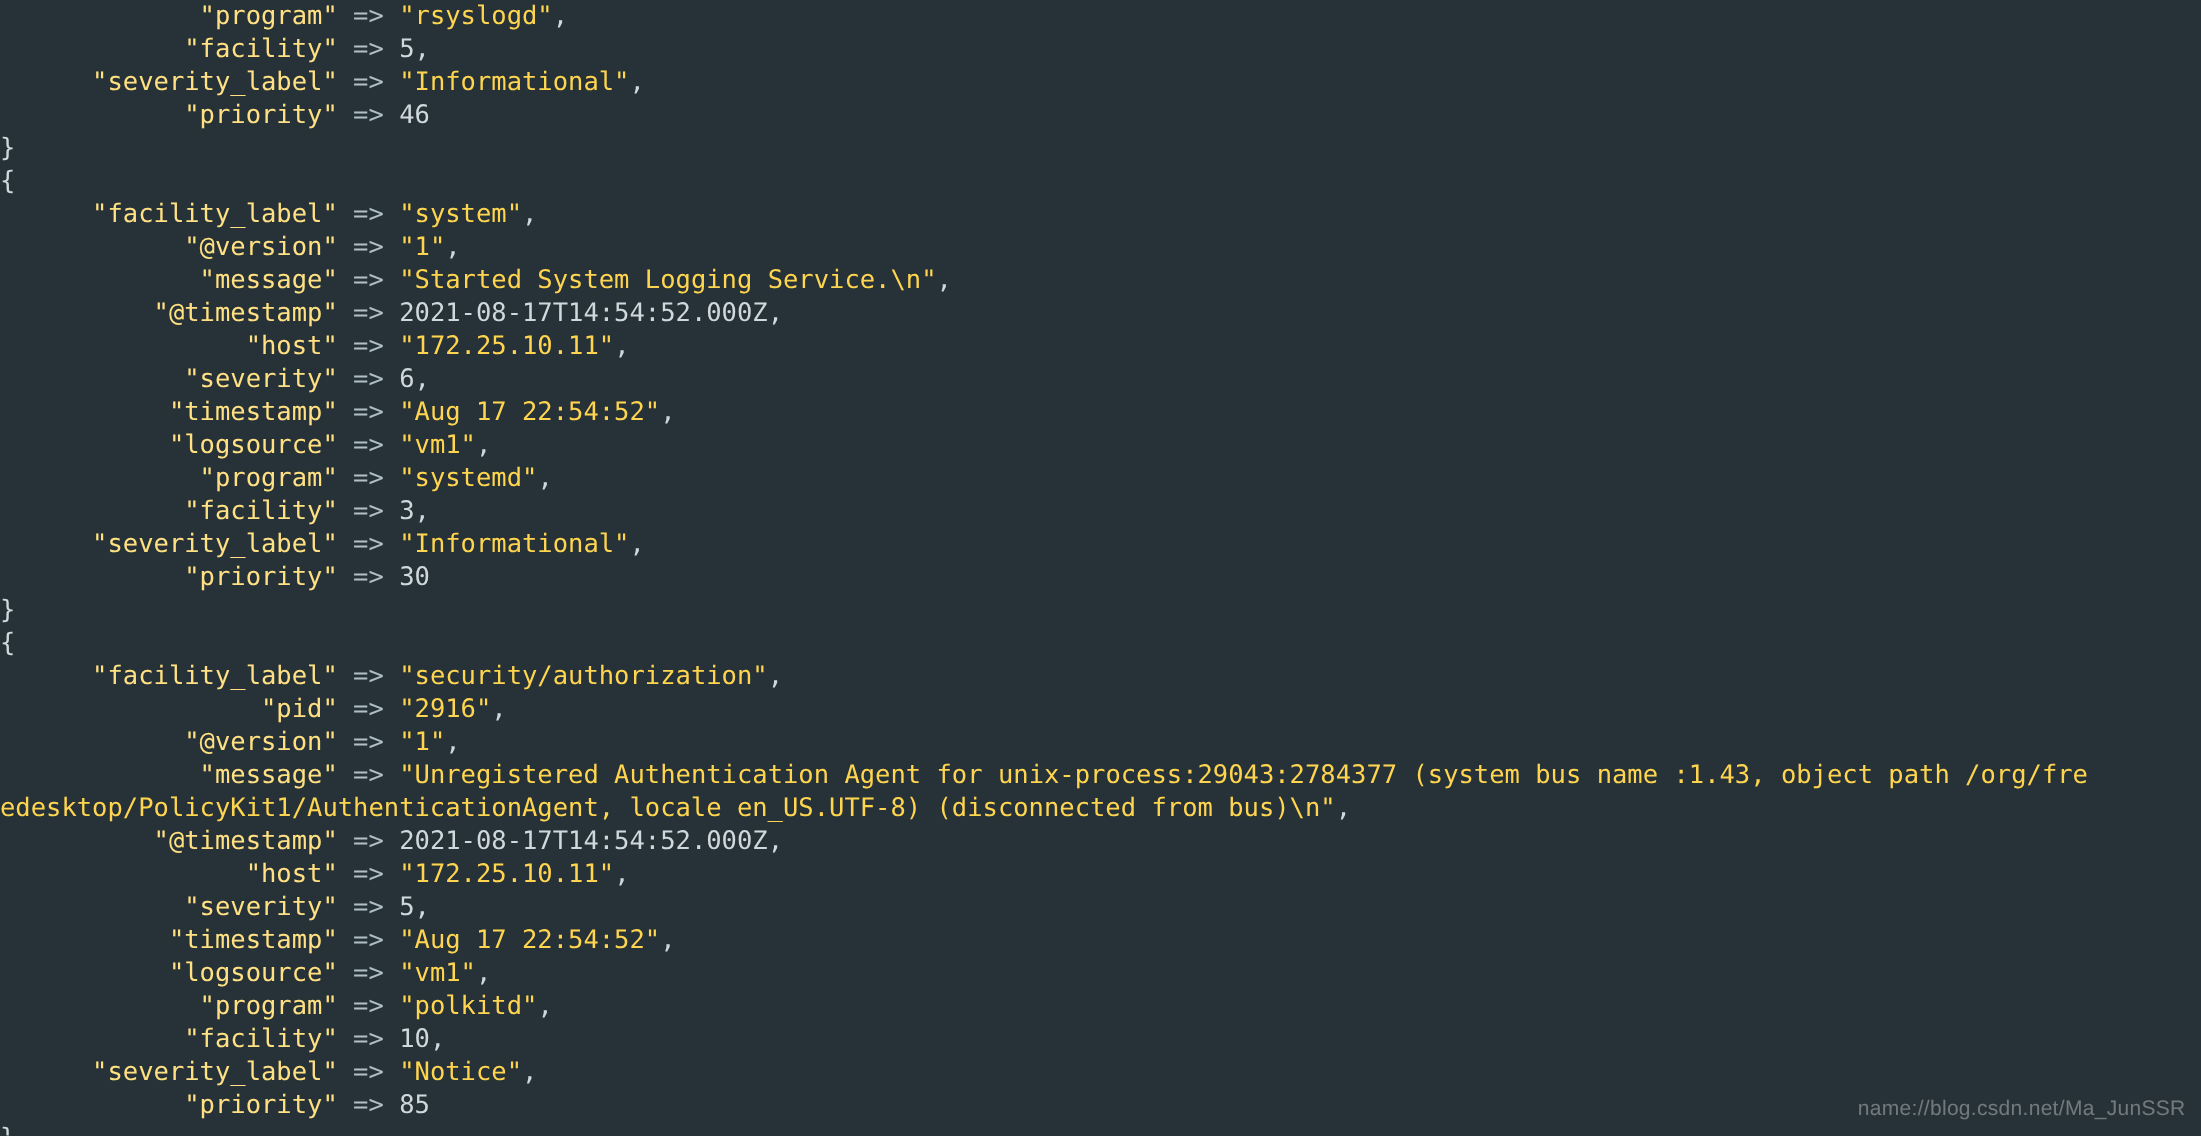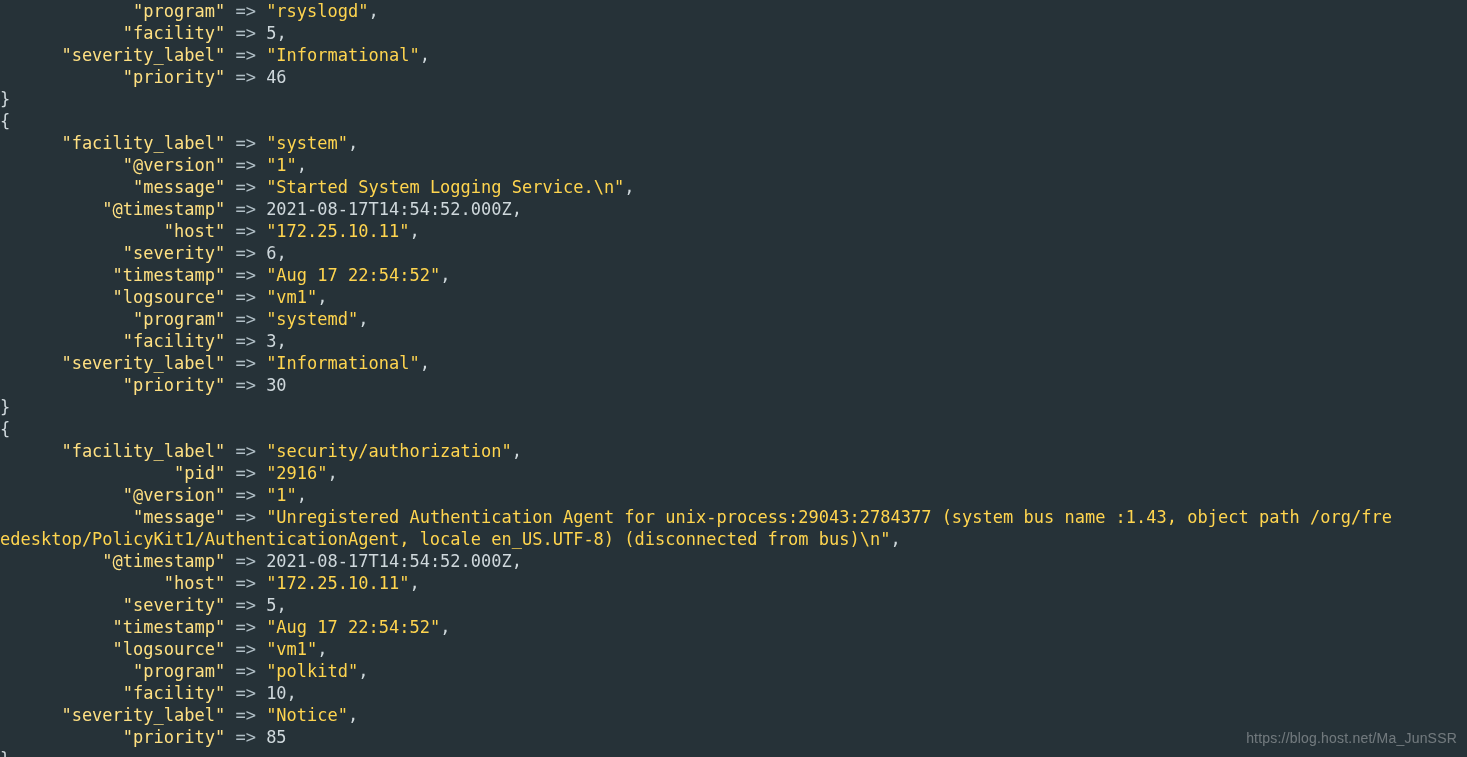--- a/index.html
+++ b/index.html
@@ -37,13 +37,13 @@
     font-size: 14px;
     font-family: Arial, sans-serif;
     letter-spacing: 0.2px;
   }
 </style>
 </head>
 <body>
 
 <div class="terminal" id="term"><span class="line"><span class="key">             "program"</span><span class="arrow"> =&gt; </span><span class="sval">"rsyslogd"</span><span class="punct">,</span></span><span class="line"><span class="key">            "facility"</span><span class="arrow"> =&gt; </span><span class="nval">5</span><span class="punct">,</span></span><span class="line"><span class="key">      "severity_label"</span><span class="arrow"> =&gt; </span><span class="sval">"Informational"</span><span class="punct">,</span></span><span class="line"><span class="key">            "priority"</span><span class="arrow"> =&gt; </span><span class="nval">46</span></span><span class="line brace">}</span><span class="line brace">{</span><span class="line"><span class="key">      "facility_label"</span><span class="arrow"> =&gt; </span><span class="sval">"system"</span><span class="punct">,</span></span><span class="line"><span class="key">            "@version"</span><span class="arrow"> =&gt; </span><span class="sval">"1"</span><span class="punct">,</span></span><span class="line"><span class="key">             "message"</span><span class="arrow"> =&gt; </span><span class="sval">"Started System Logging Service.\n"</span><span class="punct">,</span></span><span class="line"><span class="key">          "@timestamp"</span><span class="arrow"> =&gt; </span><span class="nval">2021-08-17T14:54:52.000Z</span><span class="punct">,</span></span><span class="line"><span class="key">                "host"</span><span class="arrow"> =&gt; </span><span class="sval">"172.25.10.11"</span><span class="punct">,</span></span><span class="line"><span class="key">            "severity"</span><span class="arrow"> =&gt; </span><span class="nval">6</span><span class="punct">,</span></span><span class="line"><span class="key">           "timestamp"</span><span class="arrow"> =&gt; </span><span class="sval">"Aug 17 22:54:52"</span><span class="punct">,</span></span><span class="line"><span class="key">           "logsource"</span><span class="arrow"> =&gt; </span><span class="sval">"vm1"</span><span class="punct">,</span></span><span class="line"><span class="key">             "program"</span><span class="arrow"> =&gt; </span><span class="sval">"systemd"</span><span class="punct">,</span></span><span class="line"><span class="key">            "facility"</span><span class="arrow"> =&gt; </span><span class="nval">3</span><span class="punct">,</span></span><span class="line"><span class="key">      "severity_label"</span><span class="arrow"> =&gt; </span><span class="sval">"Informational"</span><span class="punct">,</span></span><span class="line"><span class="key">            "priority"</span><span class="arrow"> =&gt; </span><span class="nval">30</span></span><span class="line brace">}</span><span class="line brace">{</span><span class="line"><span class="key">      "facility_label"</span><span class="arrow"> =&gt; </span><span class="sval">"security/authorization"</span><span class="punct">,</span></span><span class="line"><span class="key">                 "pid"</span><span class="arrow"> =&gt; </span><span class="sval">"2916"</span><span class="punct">,</span></span><span class="line"><span class="key">            "@version"</span><span class="arrow"> =&gt; </span><span class="sval">"1"</span><span class="punct">,</span></span><span class="line"><span class="key">             "message"</span><span class="arrow"> =&gt; </span><span class="sval">"Unregistered Authentication Agent for unix-process:29043:2784377 (system bus name :1.43, object path /org/fre</span></span><span class="line"><span class="sval">edesktop/PolicyKit1/AuthenticationAgent, locale en_US.UTF-8) (disconnected from bus)\n"</span><span class="punct">,</span></span><span class="line"><span class="key">          "@timestamp"</span><span class="arrow"> =&gt; </span><span class="nval">2021-08-17T14:54:52.000Z</span><span class="punct">,</span></span><span class="line"><span class="key">                "host"</span><span class="arrow"> =&gt; </span><span class="sval">"172.25.10.11"</span><span class="punct">,</span></span><span class="line"><span class="key">            "severity"</span><span class="arrow"> =&gt; </span><span class="nval">5</span><span class="punct">,</span></span><span class="line"><span class="key">           "timestamp"</span><span class="arrow"> =&gt; </span><span class="sval">"Aug 17 22:54:52"</span><span class="punct">,</span></span><span class="line"><span class="key">           "logsource"</span><span class="arrow"> =&gt; </span><span class="sval">"vm1"</span><span class="punct">,</span></span><span class="line"><span class="key">             "program"</span><span class="arrow"> =&gt; </span><span class="sval">"polkitd"</span><span class="punct">,</span></span><span class="line"><span class="key">            "facility"</span><span class="arrow"> =&gt; </span><span class="nval">10</span><span class="punct">,</span></span><span class="line"><span class="key">      "severity_label"</span><span class="arrow"> =&gt; </span><span class="sval">"Notice"</span><span class="punct">,</span></span><span class="line"><span class="key">            "priority"</span><span class="arrow"> =&gt; </span><span class="nval">85</span></span><span class="line brace">}</span></div>
 
-<div class="watermark">https://blog.host.net/Ma_JunSSR</div>
+<div class="watermark">name://blog.csdn.net/Ma_JunSSR</div>
 
 </body></html>

